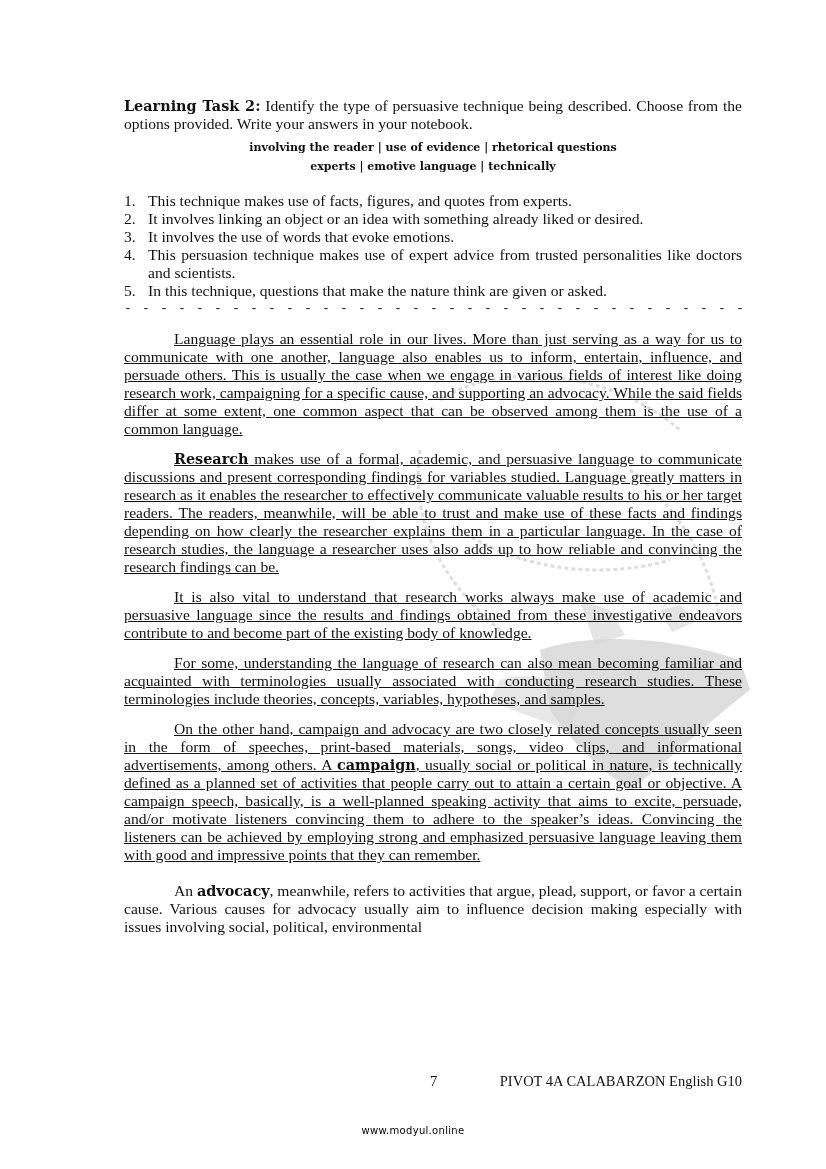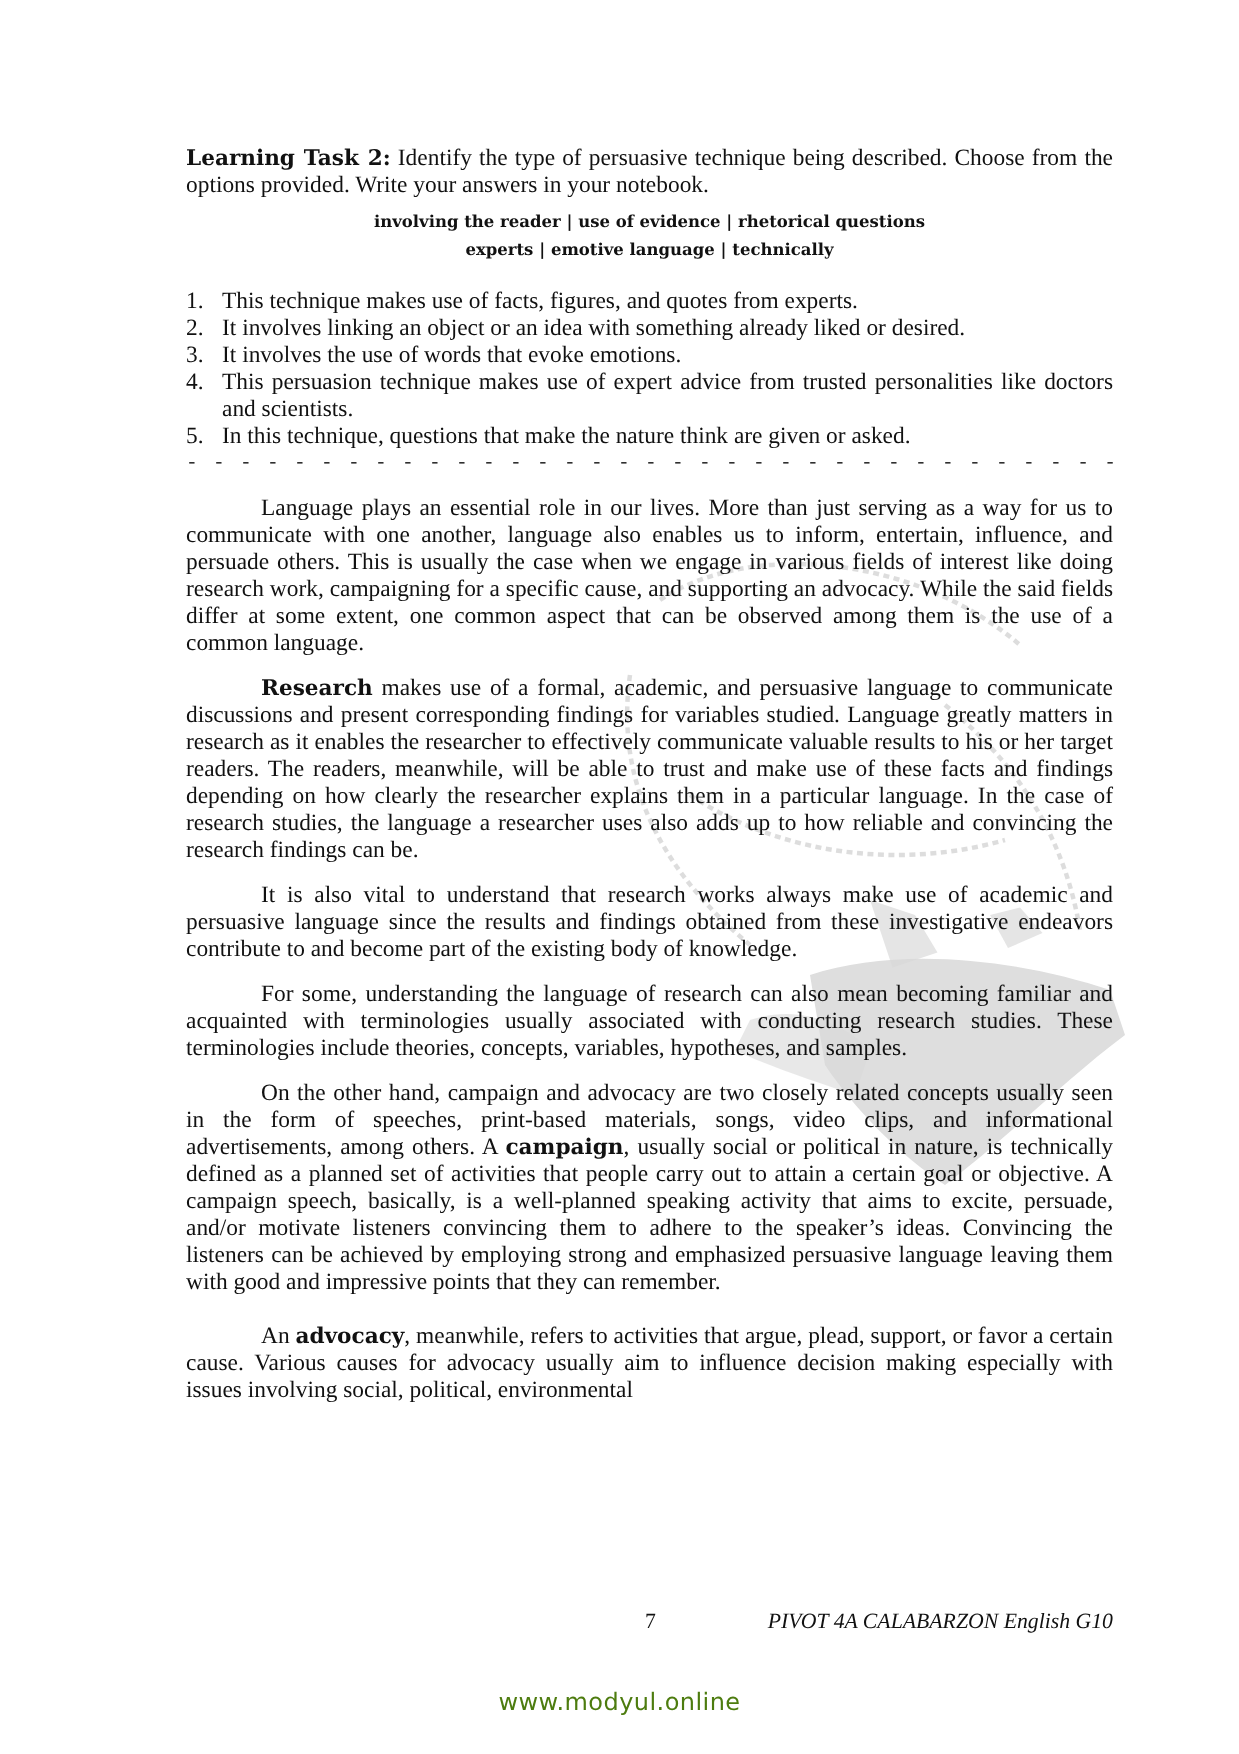--- a/index.html
+++ b/index.html
@@ -74,42 +74,42 @@
       margin-bottom: 14px;
       color: #222;
     }
     h2.section {
       margin: 0 0 10px 0;
       font-family: "DejaVu Serif", serif;
       font-size: 14.2px;
       font-weight: bold;
       line-height: 18px;
     }
-    .para { margin-bottom: 12px; }
+    .para { margin-bottom: 12px; text-decoration: underline; }
     .bold { font-weight: bold; font-family: "DejaVu Serif", serif; font-size: 14.4px; }
     .footer {
       position: absolute;
       top: 1073px;
       left: 124px;
       width: 618px;
       height: 20px;
       font-family: "Liberation Serif", serif;
       font-size: 14.5px;
     }
     .footer .pnum { position: absolute; left: 306px; top: 0; }
-    .footer .book { position: absolute; right: 0; top: 0; font-style: italic; }
+    .footer .book { position: absolute; right: 0; top: 0; }
     .site {
       position: absolute;
       top: 1125px;
       left: 0;
       width: 826px;
       text-align: center;
       font-family: "DejaVu Sans", sans-serif;
-      font-size: 16px;
-      color: #4d7c0f;
+      font-size: 10px;
+      color: #000000;
       letter-spacing: 0.3px;
     }
   </style>
 </head>
 <body>
 
 <svg class="watermark" viewBox="0 0 380 500" xmlns="http://www.w3.org/2000/svg">
   <g fill="none" stroke="#888" stroke-width="3" stroke-dasharray="4 3">
     <path d="M60 40 C 120 0, 230 10, 300 70"></path>
     <path d="M40 90 C 30 160, 60 220, 120 270"></path>

